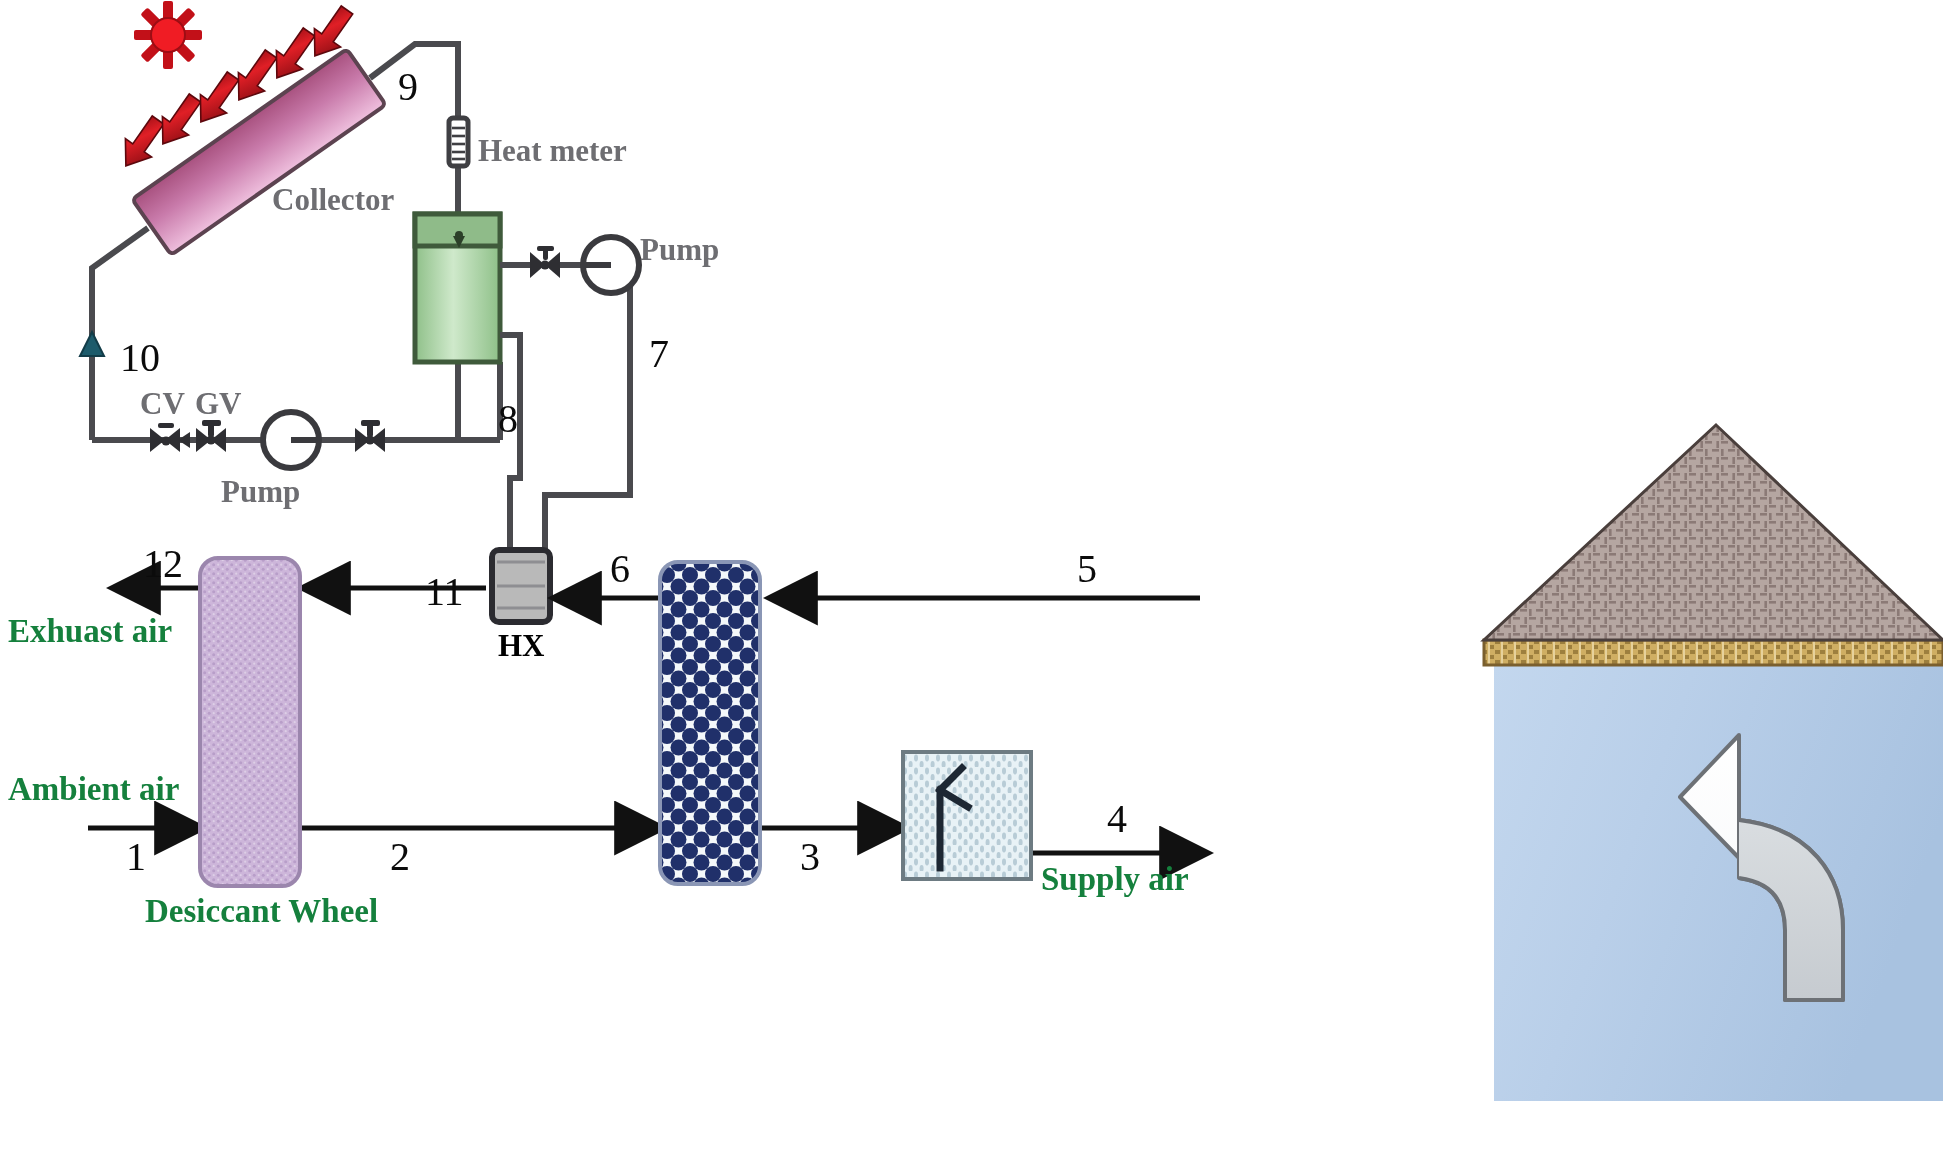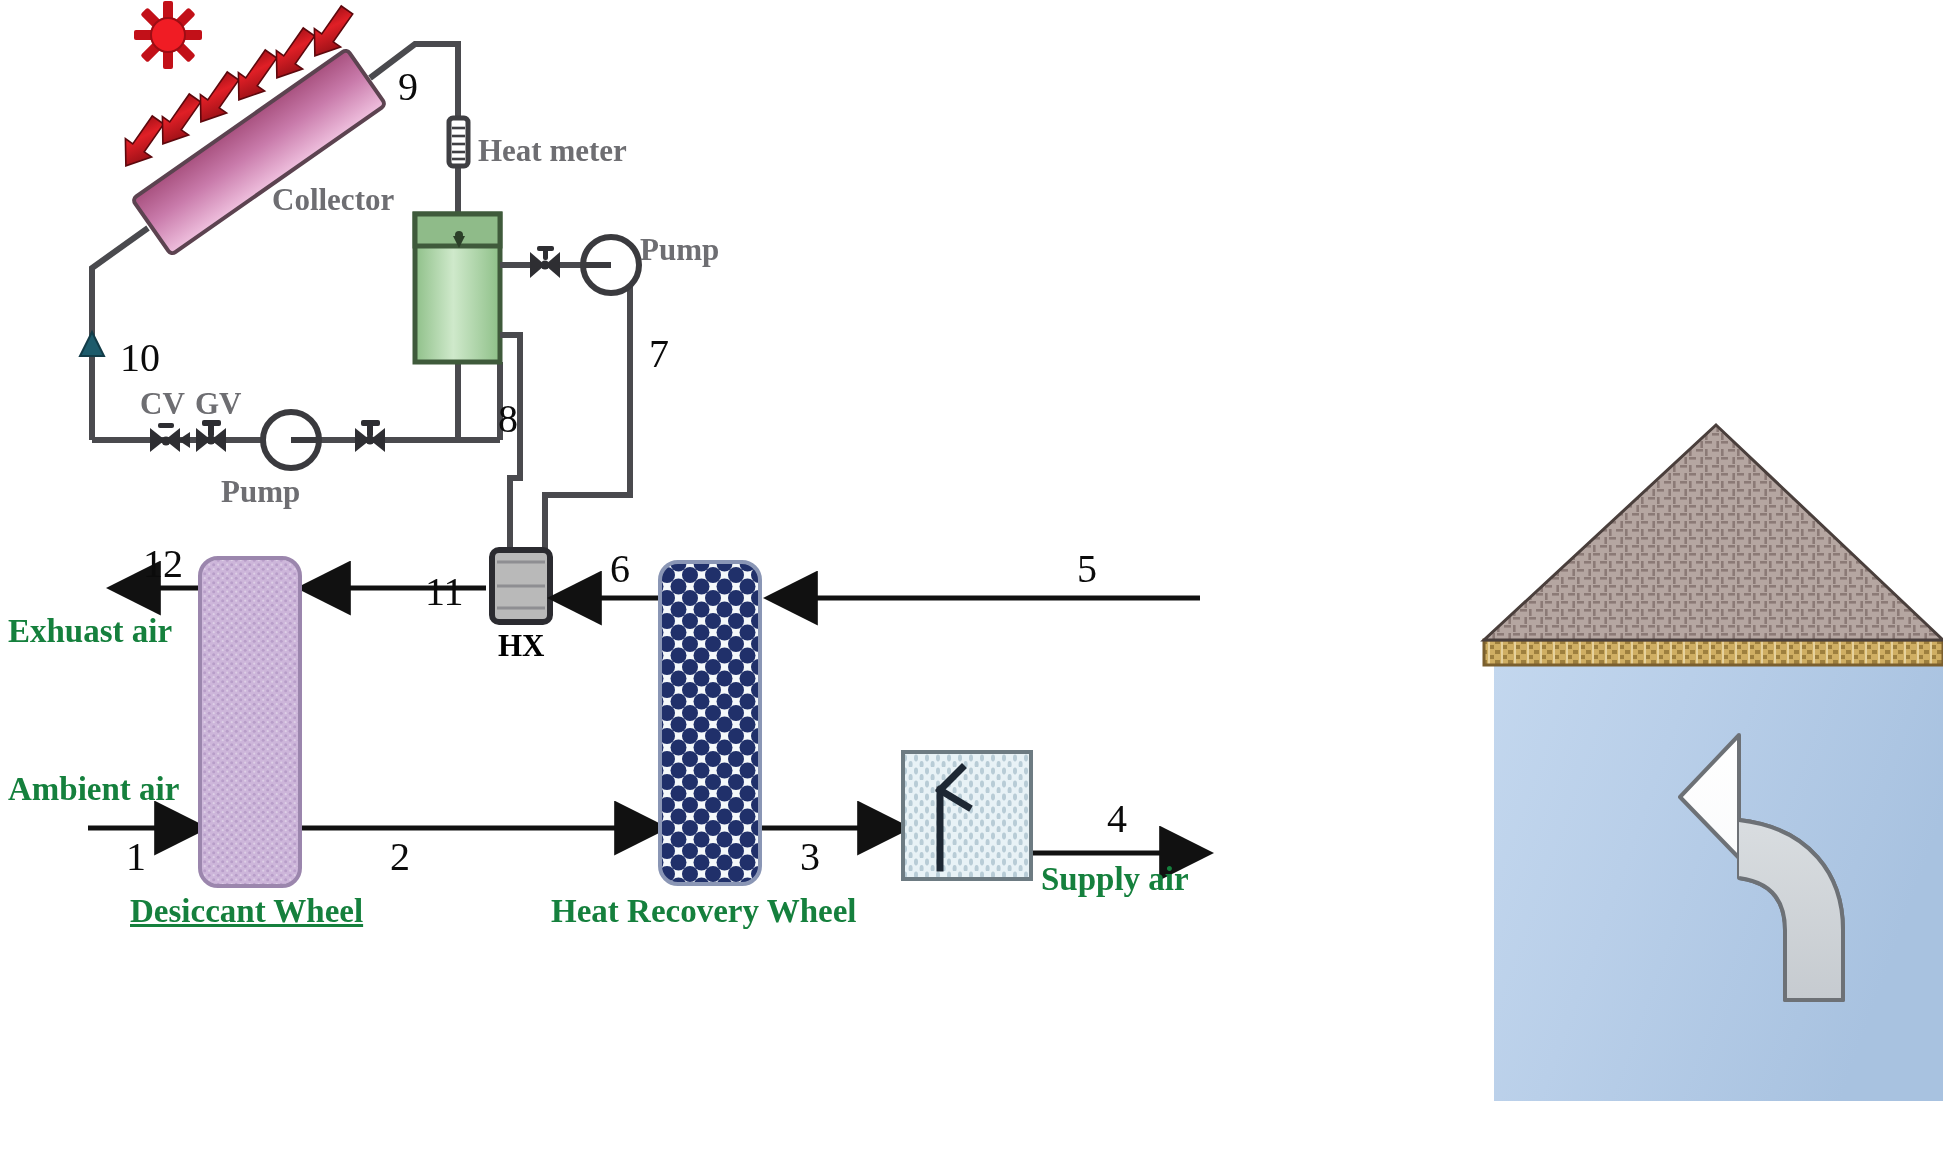--- a/index.html
+++ b/index.html
@@ -338,22 +338,21 @@
 
   <div class="lbl grey-lbl" style="left:272px; top:182px;">Collector</div>
   <div class="lbl grey-lbl" style="left:478px; top:133px;">Heat meter</div>
   <div class="lbl grey-lbl" style="left:640px; top:232px;">Pump</div>
   <div class="lbl grey-lbl" style="left:221px; top:474px;">Pump</div>
   <div class="lbl grey-lbl" style="left:140px; top:386px;">CV</div>
   <div class="lbl grey-lbl" style="left:195px; top:386px;">GV</div>
   <div class="lbl hx-lbl" style="left:498px; top:628px;">HX</div>
   <div class="lbl bold-lbl" style="left:8px; top:613px;">Exhuast air</div>
   <div class="lbl bold-lbl" style="left:8px; top:771px;">Ambient air</div>
-  <div class="lbl bold-lbl" style="left:130px; top:893px;text-decoration:underline;">Desiccant Wheel</div>
-  <div class="lbl bold-lbl" style="left:551px; top:893px;">Heat Recovery Wheel</div>
+  <div class="lbl bold-lbl" style="left:145px; top:893px;">Desiccant Wheel</div>
   <div class="lbl bold-lbl" style="left:1041px; top:861px;text-align:right;">Supply air</div>
 
   <div class="lbl num" style="left:126px; top:833px;">1</div>
   <div class="lbl num" style="left:390px; top:833px;">2</div>
   <div class="lbl num" style="left:800px; top:833px;">3</div>
   <div class="lbl num" style="left:1107px; top:795px;">4</div>
   <div class="lbl num" style="left:1077px; top:545px;">5</div>
   <div class="lbl num" style="left:610px; top:545px;">6</div>
   <div class="lbl num" style="left:649px; top:330px;">7</div>
   <div class="lbl num" style="left:498px; top:395px;">8</div>

